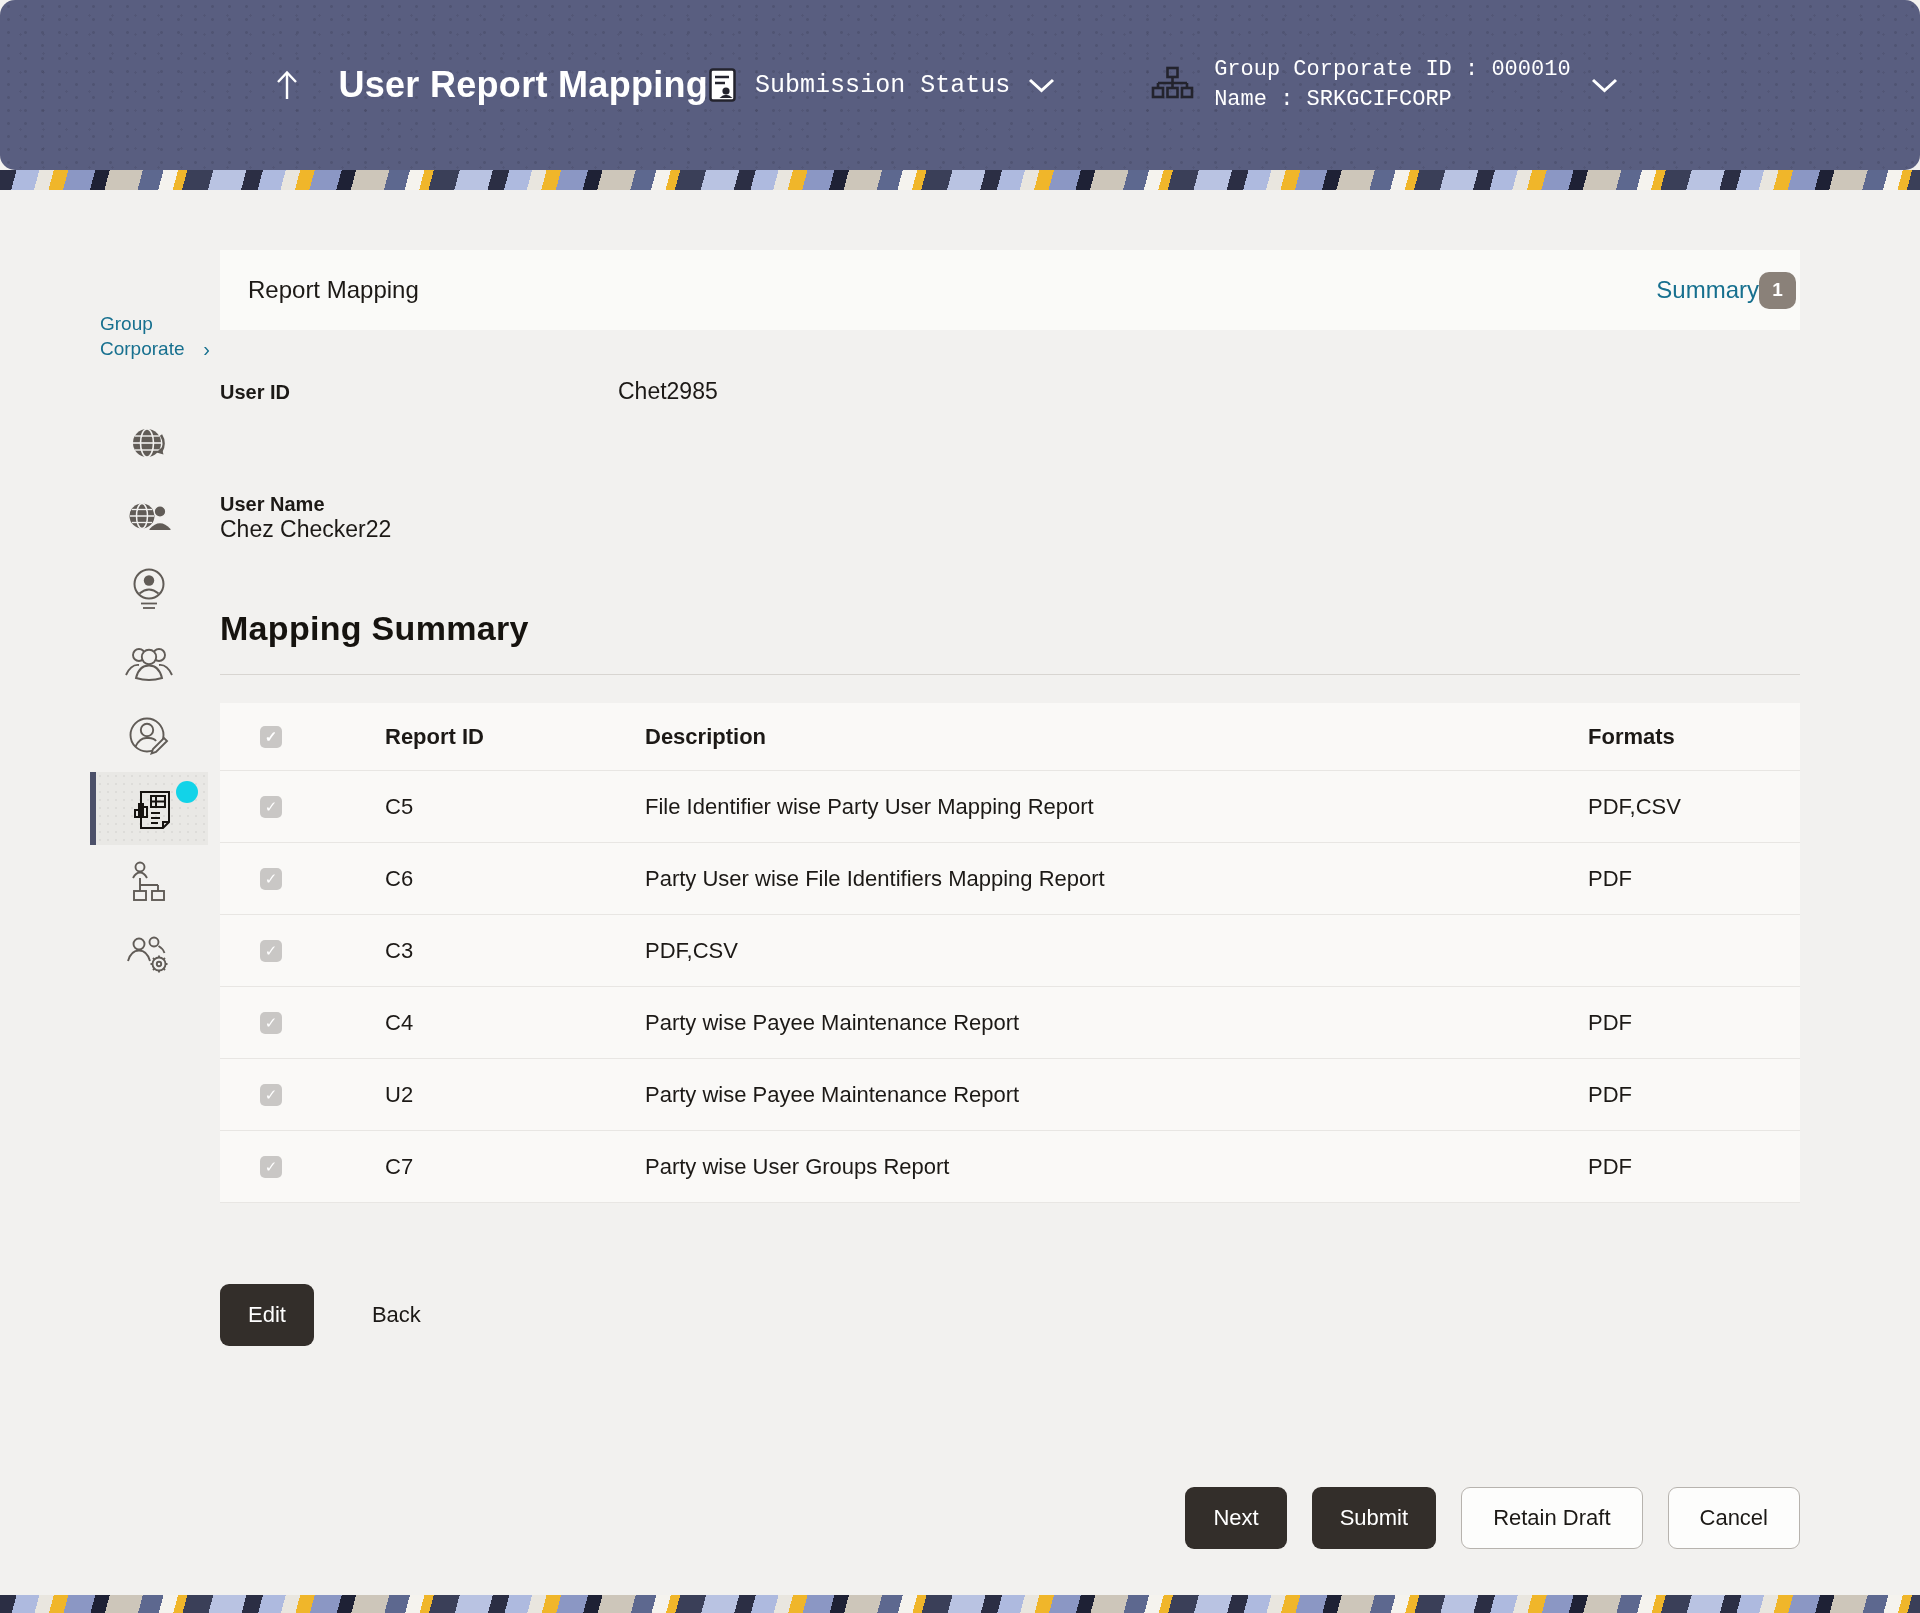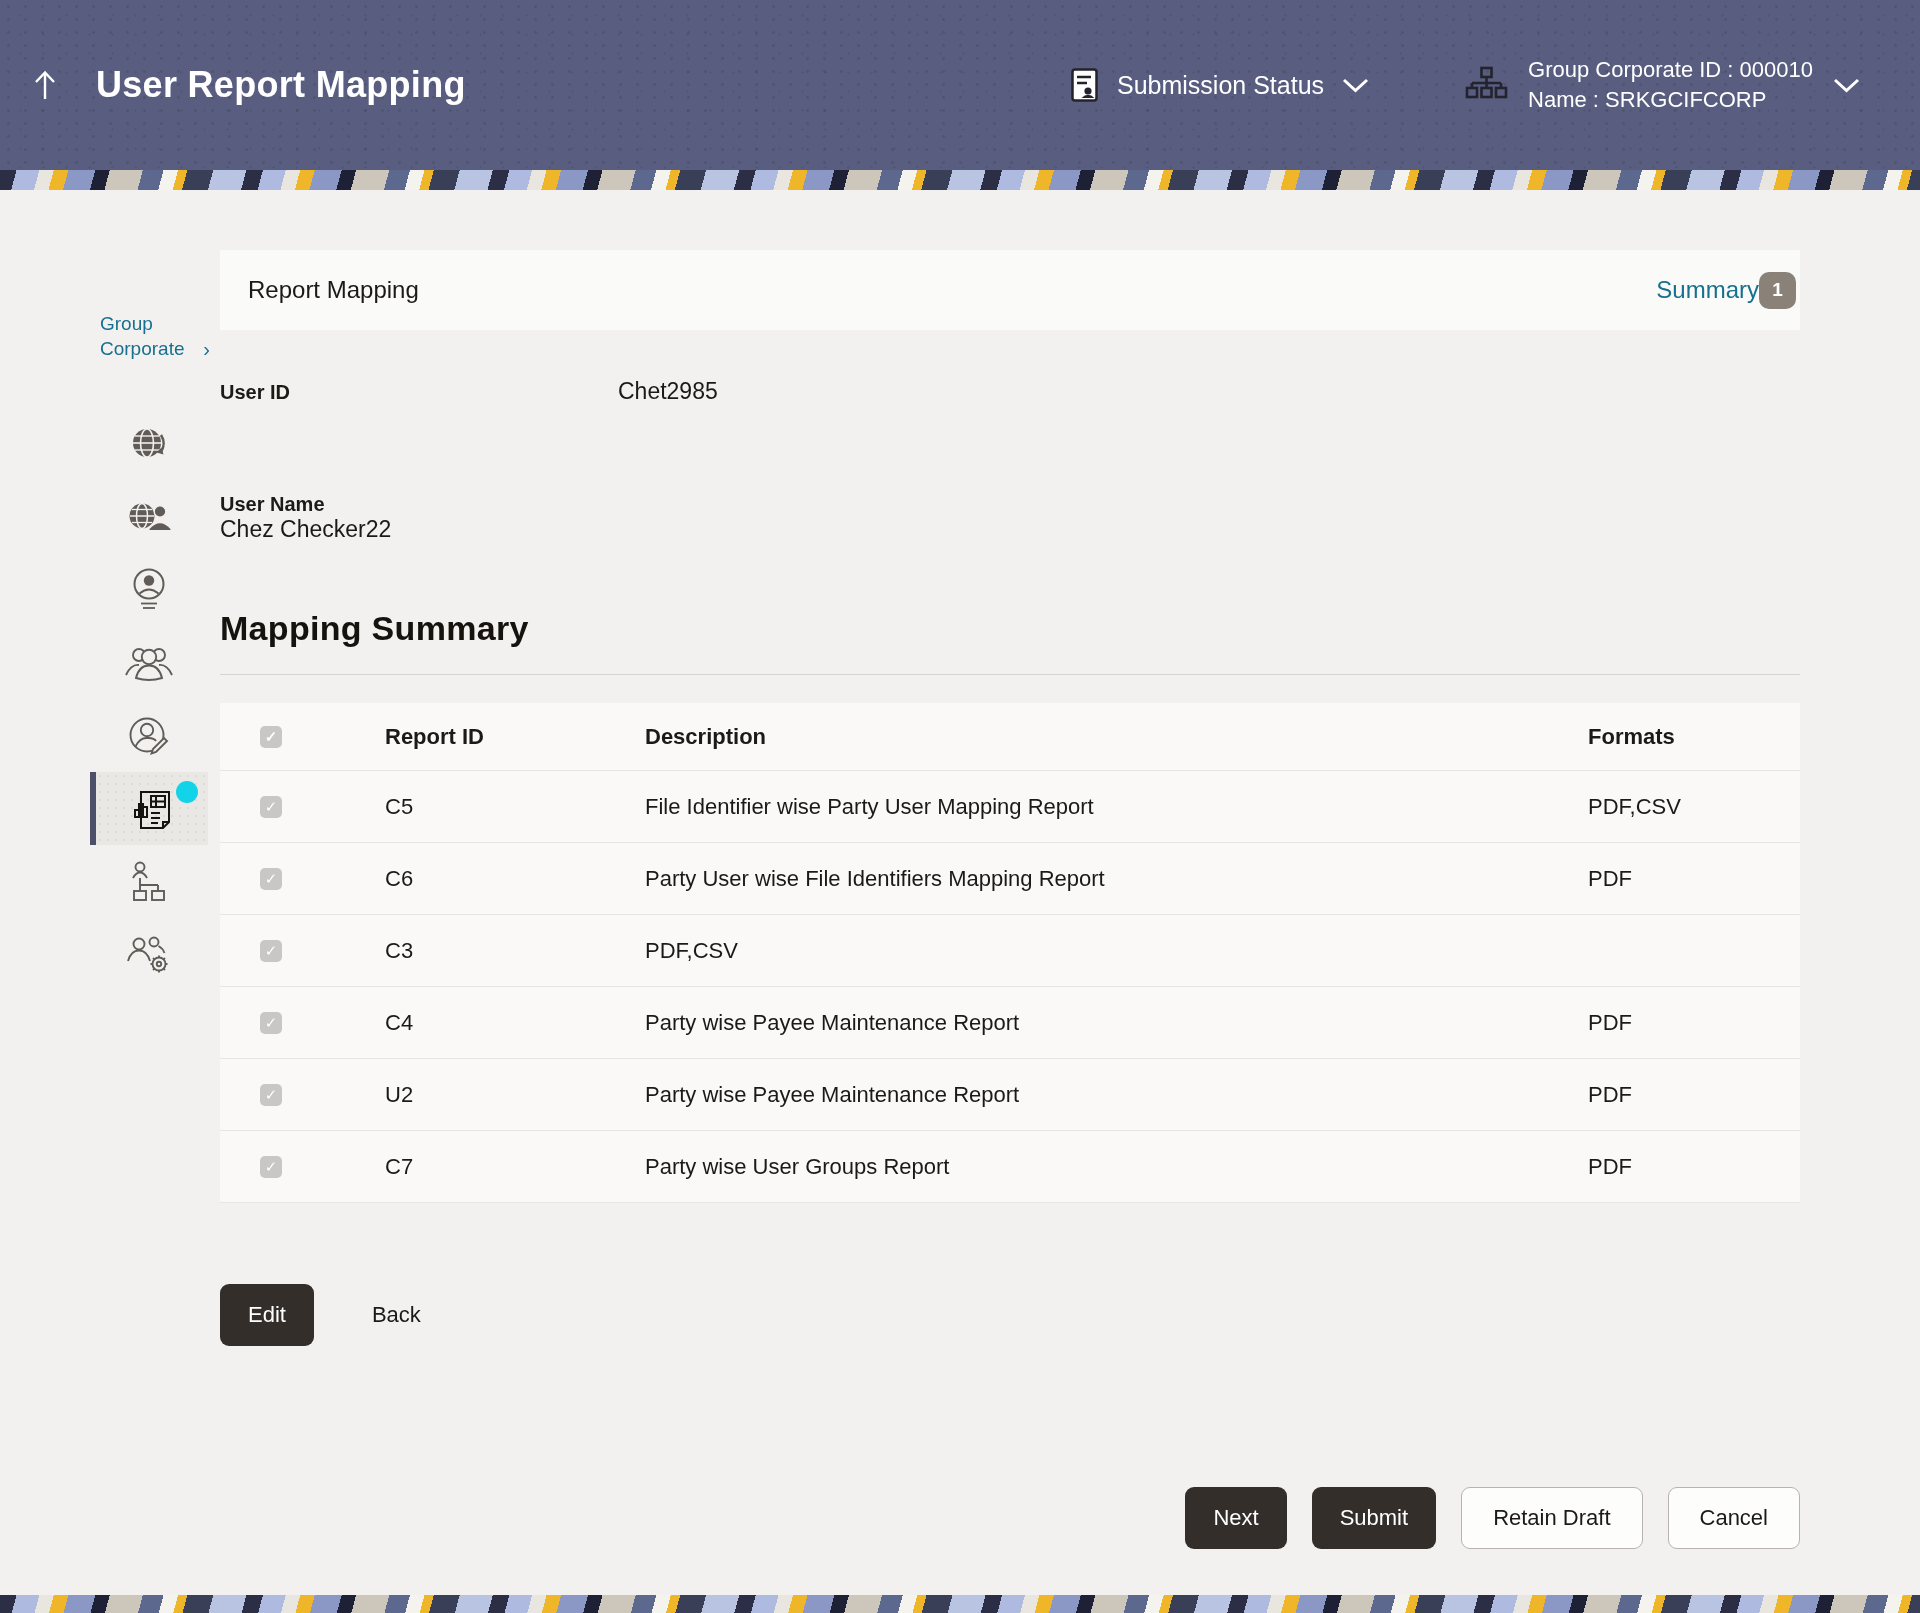--- a/index.html
+++ b/index.html
@@ -9,35 +9,36 @@
     background:#f2f1ef;
     font-family:"Liberation Sans", sans-serif;
     color:#1c1916;
     overflow:hidden;
   }
 
   
   .app-header {
     height:170px;
     background:#595e80;
-    display:flex; align-items:center; justify-content:space-between;
+    display:flex; align-items:center; justify-content:center;
     padding:0 60px 0 30px;
     position:relative;
+    border-radius:15px;
   }
   .app-header::after {
     content:""; position:absolute; inset:0; pointer-events:none;
     background-image:
       radial-gradient(rgba(0,0,0,0.10) 1.6px, transparent 1.7px),
       radial-gradient(rgba(0,0,0,0.07) 1.3px, transparent 1.4px);
     background-size:17px 13px, 23px 19px;
     background-position:0 0, 9px 6px;
   }
   .header-left { display:flex; align-items:center; gap:36px; position:relative; z-index:1; }
   .page-title { color:#fff; font-size:36px; font-weight:bold; letter-spacing:.3px; }
-  .header-right { display:flex; align-items:center; gap:95px; position:relative; z-index:1; }
+  .header-right { display:flex; align-items:center; gap:95px; position:relative; z-index:1;font-family:Liberation Mono, monospace; }
   .submission-status { display:flex; align-items:center; gap:18px; color:#fff; font-size:25px; cursor:pointer; }
   .group-corp { display:flex; align-items:center; gap:20px; color:#fff; font-size:22px; cursor:pointer; }
   .group-corp .gc-text { line-height:1.35; }
 
   
   .deco-strip {
     height:20px;
     background:repeating-linear-gradient(105deg,
       #2b2e44 0 16px, #aebadf 16px 38px, #e9e6df 38px 52px,
       #f0b62a 52px 66px, #8b97c4 66px 92px, #1e2135 92px 106px,

